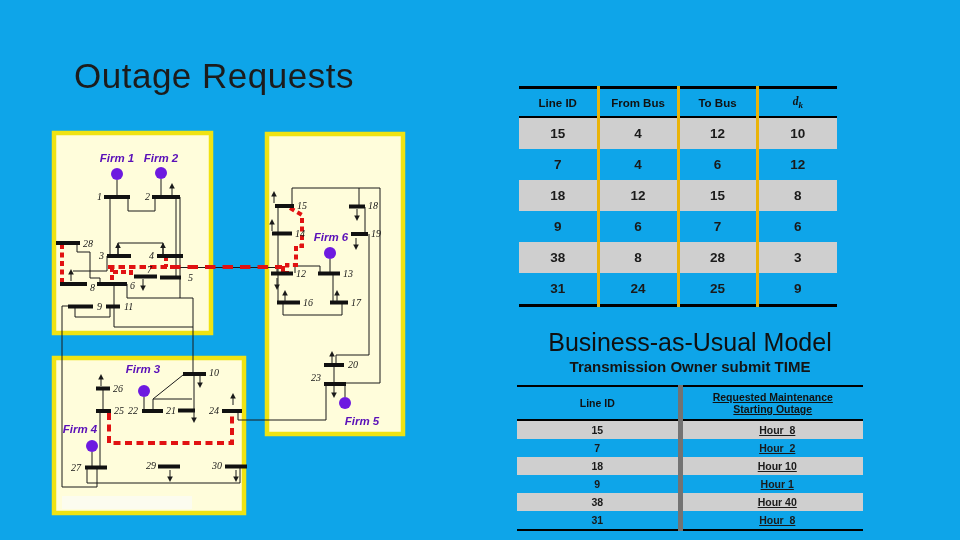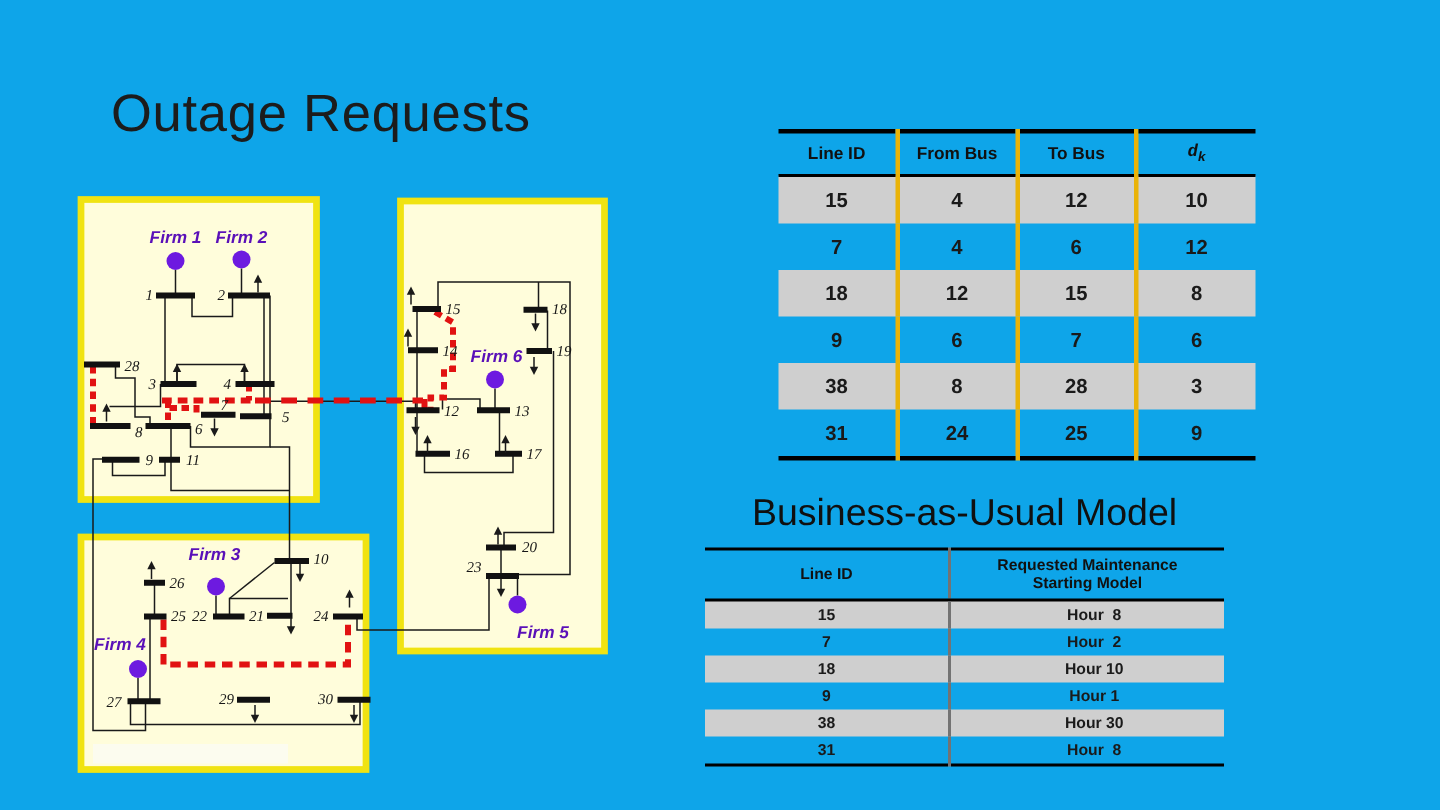--- a/index.html
+++ b/index.html
@@ -16,32 +16,32 @@
   svg.diag .firmlbl{font:italic bold 11.5px "Liberation Sans",sans-serif;fill:#5a10b8;}
   
   .t1wrap{position:absolute;left:519px;top:86px;width:318px;}
   table{border-collapse:collapse;table-layout:fixed;}
   .t1{width:318px;border-top:3px solid #000;border-bottom:3px solid #000;}
   .t1 th{height:25px;font-size:11.5px;font-weight:bold;color:#111;border-bottom:2.5px solid #000;}
   .t1 td{height:29px;text-align:center;font-size:13.5px;font-weight:bold;color:#1a1a1a;}
   .t1 td,.t1 th{border-left:3px solid #eab308;}
   .t1 td:first-child,.t1 th:first-child{border-left:none;}
   tr.sh{background:#cfcfcf;}
-  .dkcell{font-family:Liberation Mono, monospace;font-style:italic;font-size:14px;margin-left:36px;}
+  .dkcell{font-family:Liberation Serif, serif;font-style:italic;font-size:14px;margin-left:36px;}
   .dkcell sub{font-size:9px;}
   
-  .bau{position:absolute;left:470px;top:329px;width:346px;text-align:center;}
+  .bau{position:absolute;left:517px;top:329px;width:346px;text-align:center;}
   .bau-title{font-size:25px;font-weight:400;color:#101010;line-height:1.05;}
   .bau-sub{font-size:15px;font-weight:bold;color:#141414;margin-top:3px;}
   .t2{width:346px;margin-top:10px;border-top:2.5px solid #000;border-bottom:2.5px solid #000;}
   .t2 th{font-size:10.5px;font-weight:bold;color:#111;border-bottom:2px solid #000;
          height:30px;vertical-align:middle;line-height:1.15;}
   .t2 td{height:16px;text-align:center;font-size:10.5px;font-weight:bold;color:#1a1a1a;}
   .t2 td.hr{white-space:pre;padding-left:10px;}
-  .t2 td+td,.t2 th+th{border-left:2px solid #737373;}
+  .t2 td+td,.t2 th+th{border-left:5px solid #737373;text-decoration:underline;}
   .c1{width:163px;} .c2{width:183px;}
 </style>
 </head>
 <body>
 
 <div class="slide">
 
   <div class="title">Outage Requests</div>
 
   <svg class="diag" viewBox="30 115 390 410" xmlns="http://www.w3.org/2000/svg">
@@ -269,31 +269,32 @@
             <td>24</td>
             <td>25</td>
             <td>9</td>
           </tr>
       </tbody>
     </table>
   </div>
 
   <div class="bau">
     <div class="bau-title">Business-as-Usual Model</div>
+    <div class="bau-sub">Transmission Owner submit TIME</div>
     <table class="t2">
       <colgroup>
           <col class="c1">
           <col class="c2">
         </colgroup>
       <thead>
         <tr>
           <th>Line ID</th>
           <th>
             <div>Requested Maintenance</div>
-            <div>Starting Model</div>
+            <div>Starting Outage</div>
           </th>
         </tr>
       </thead>
       <tbody>
         <tr class="sh">
             <td>15</td>
             <td class="hr">Hour  8</td>
           </tr>
         <tr>
             <td>7</td>
@@ -302,21 +303,21 @@
         <tr class="sh">
             <td>18</td>
             <td class="hr">Hour 10</td>
           </tr>
         <tr>
             <td>9</td>
             <td class="hr">Hour 1</td>
           </tr>
         <tr class="sh">
             <td>38</td>
-            <td class="hr">Hour 30</td>
+            <td class="hr">Hour 40</td>
           </tr>
         <tr>
             <td>31</td>
             <td class="hr">Hour  8</td>
           </tr>
       </tbody>
     </table>
   </div>
 
 </div>

